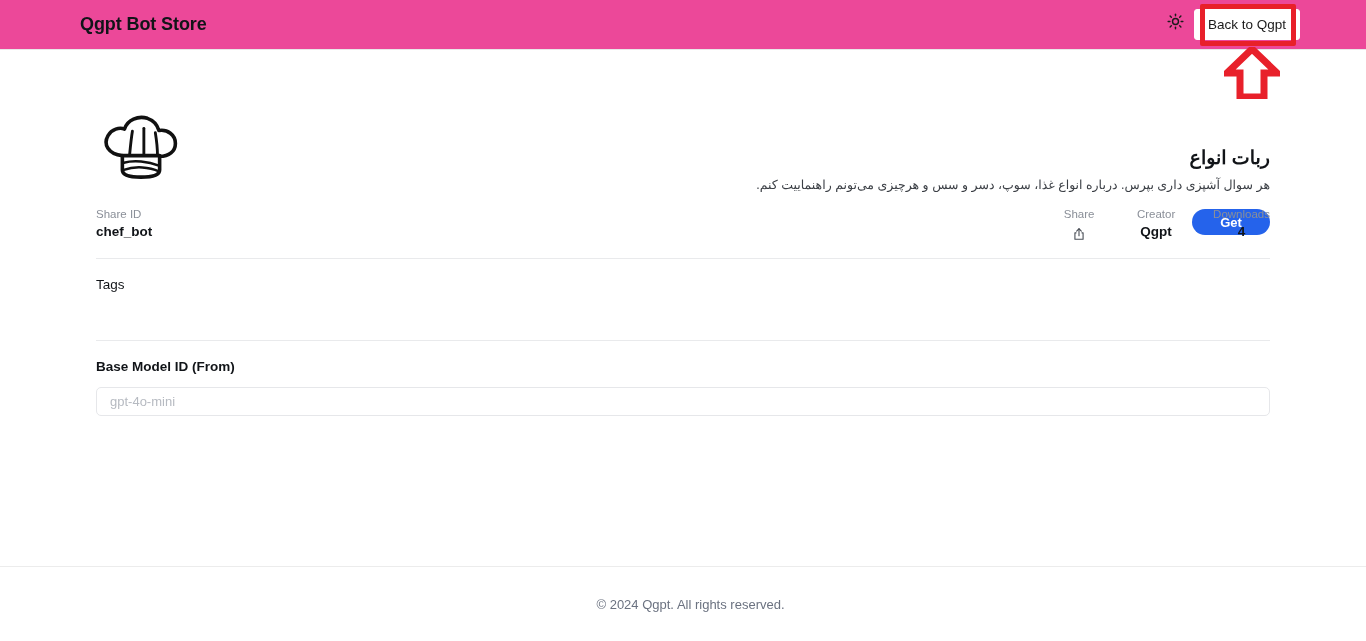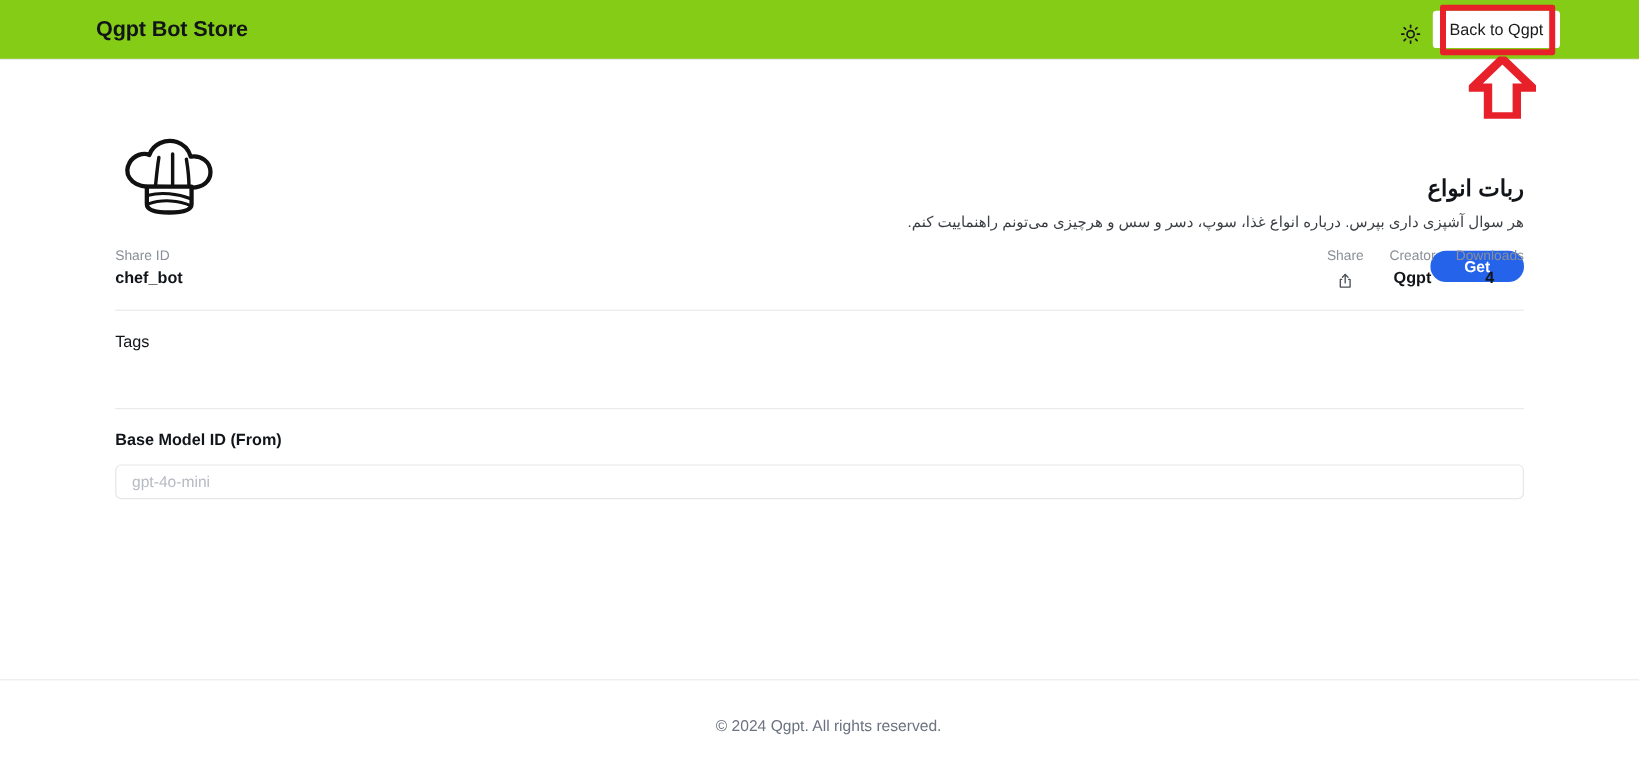--- a/index.html
+++ b/index.html
@@ -16,38 +16,38 @@
     height: 641px;
     background: #ffffff;
   }
 
   
   .header {
     position: absolute;
     top: 0; left: 0;
     width: 1366px;
     height: 50px;
-    background: #84cc16;
+    background: #ec4899;
     border-bottom: 1px solid #e8e8e8;
     display: flex;
     align-items: center;
   }
   .brand {
     position: absolute;
     left: 80px;
     font-size: 18px;
     font-weight: bold;
     color: #111418;
     letter-spacing: -0.1px;
   }
   .header-right {
     position: absolute;
     right: 66px;
     display: flex;
-    align-items: flex-end;
+    align-items: flex-start;
     gap: 6px;
   }
   .theme-toggle {
     width: 24px; height: 24px;
     display: flex; align-items: center; justify-content: center;
     background: none; border: none; cursor: pointer;
     color: #1a1a1a;
   }
   .back-btn {
     font-size: 13.5px;
@@ -150,21 +150,21 @@
     font-size: 13.5px;
     font-weight: bold;
     color: #111418;
     line-height: 1.35;
   }
   .meta-stats {
     position: absolute;
     right: 0; top: 0;
     display: flex;
     align-items: flex-start;
-    gap: 16px;
+    gap: 37px;
   }
   .stat {
     display: flex;
     flex-direction: column;
     align-items: center;
     min-width: 40px;
   }
   .stat .meta-label { color: #8a8f98; }
   .share-icon-wrap {
     margin-top: 2px;

